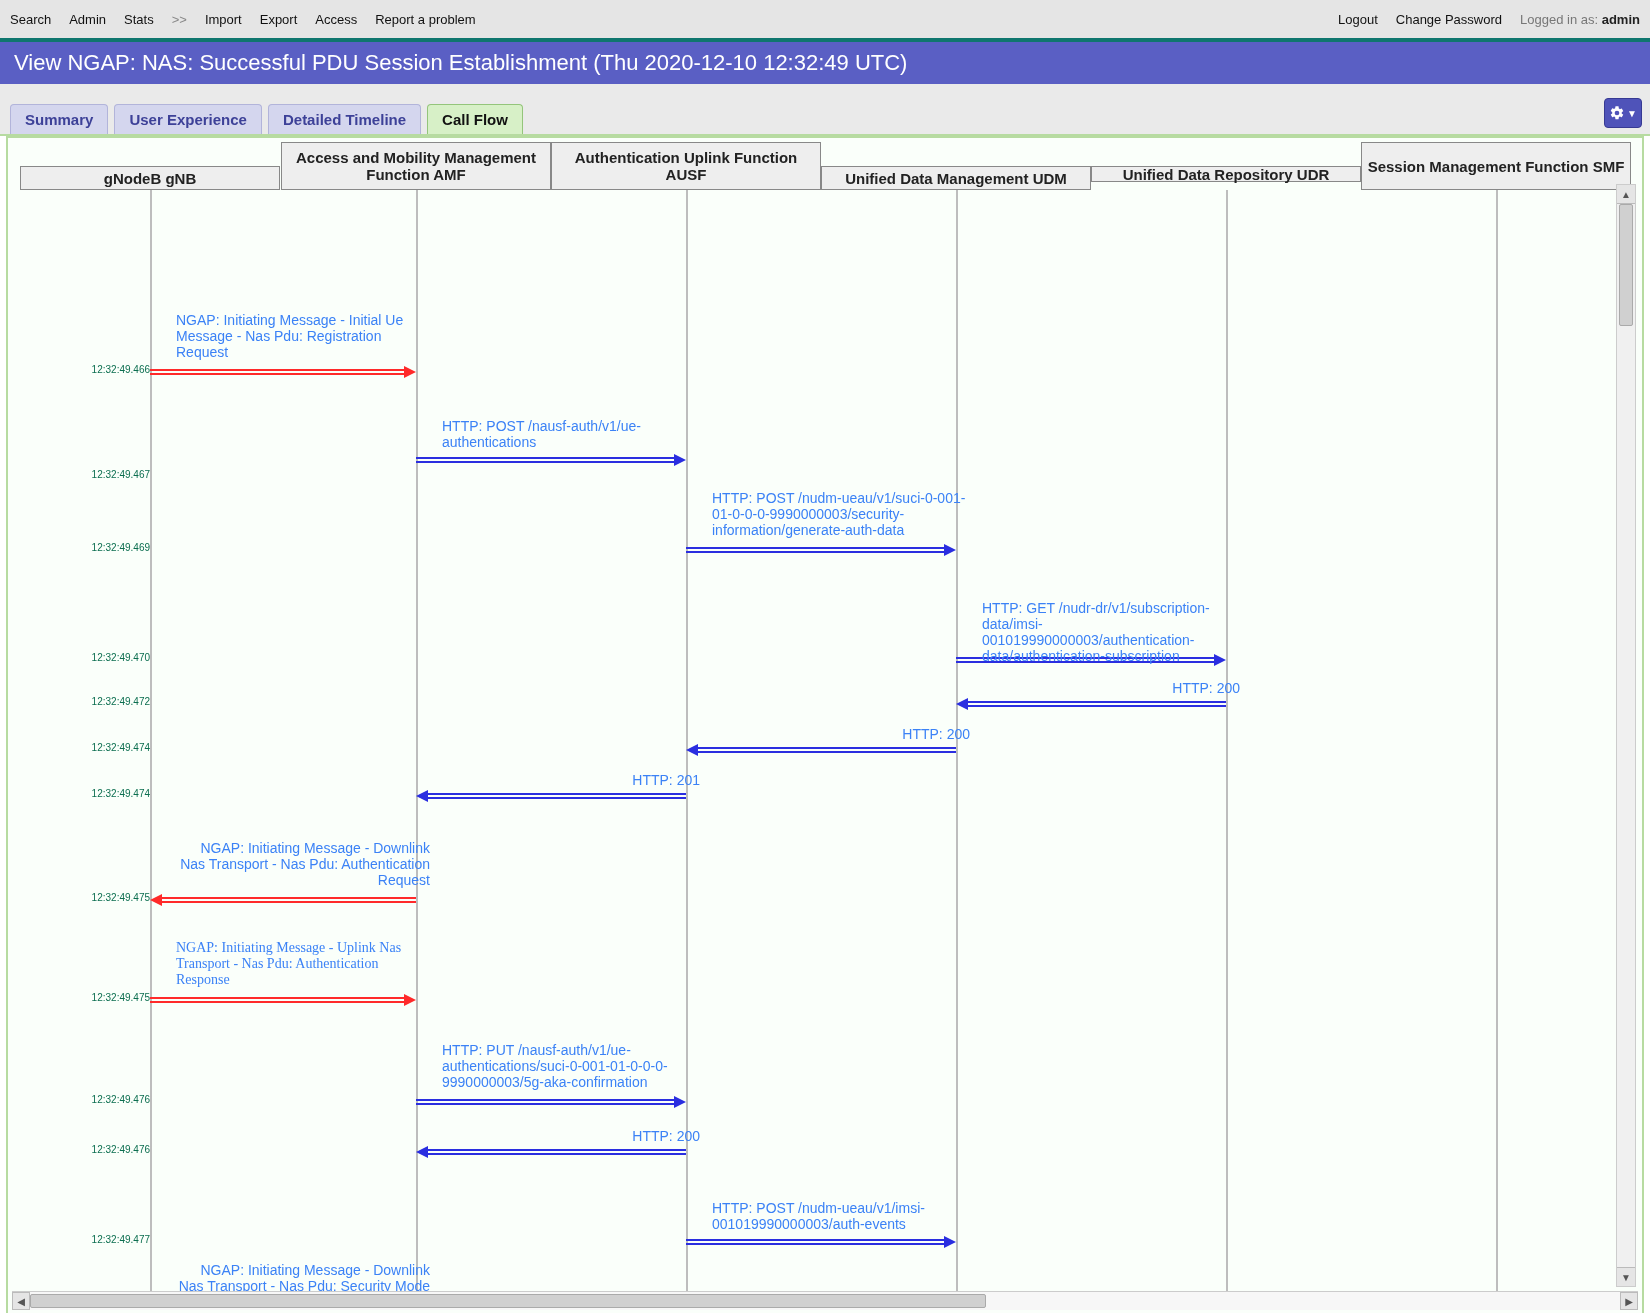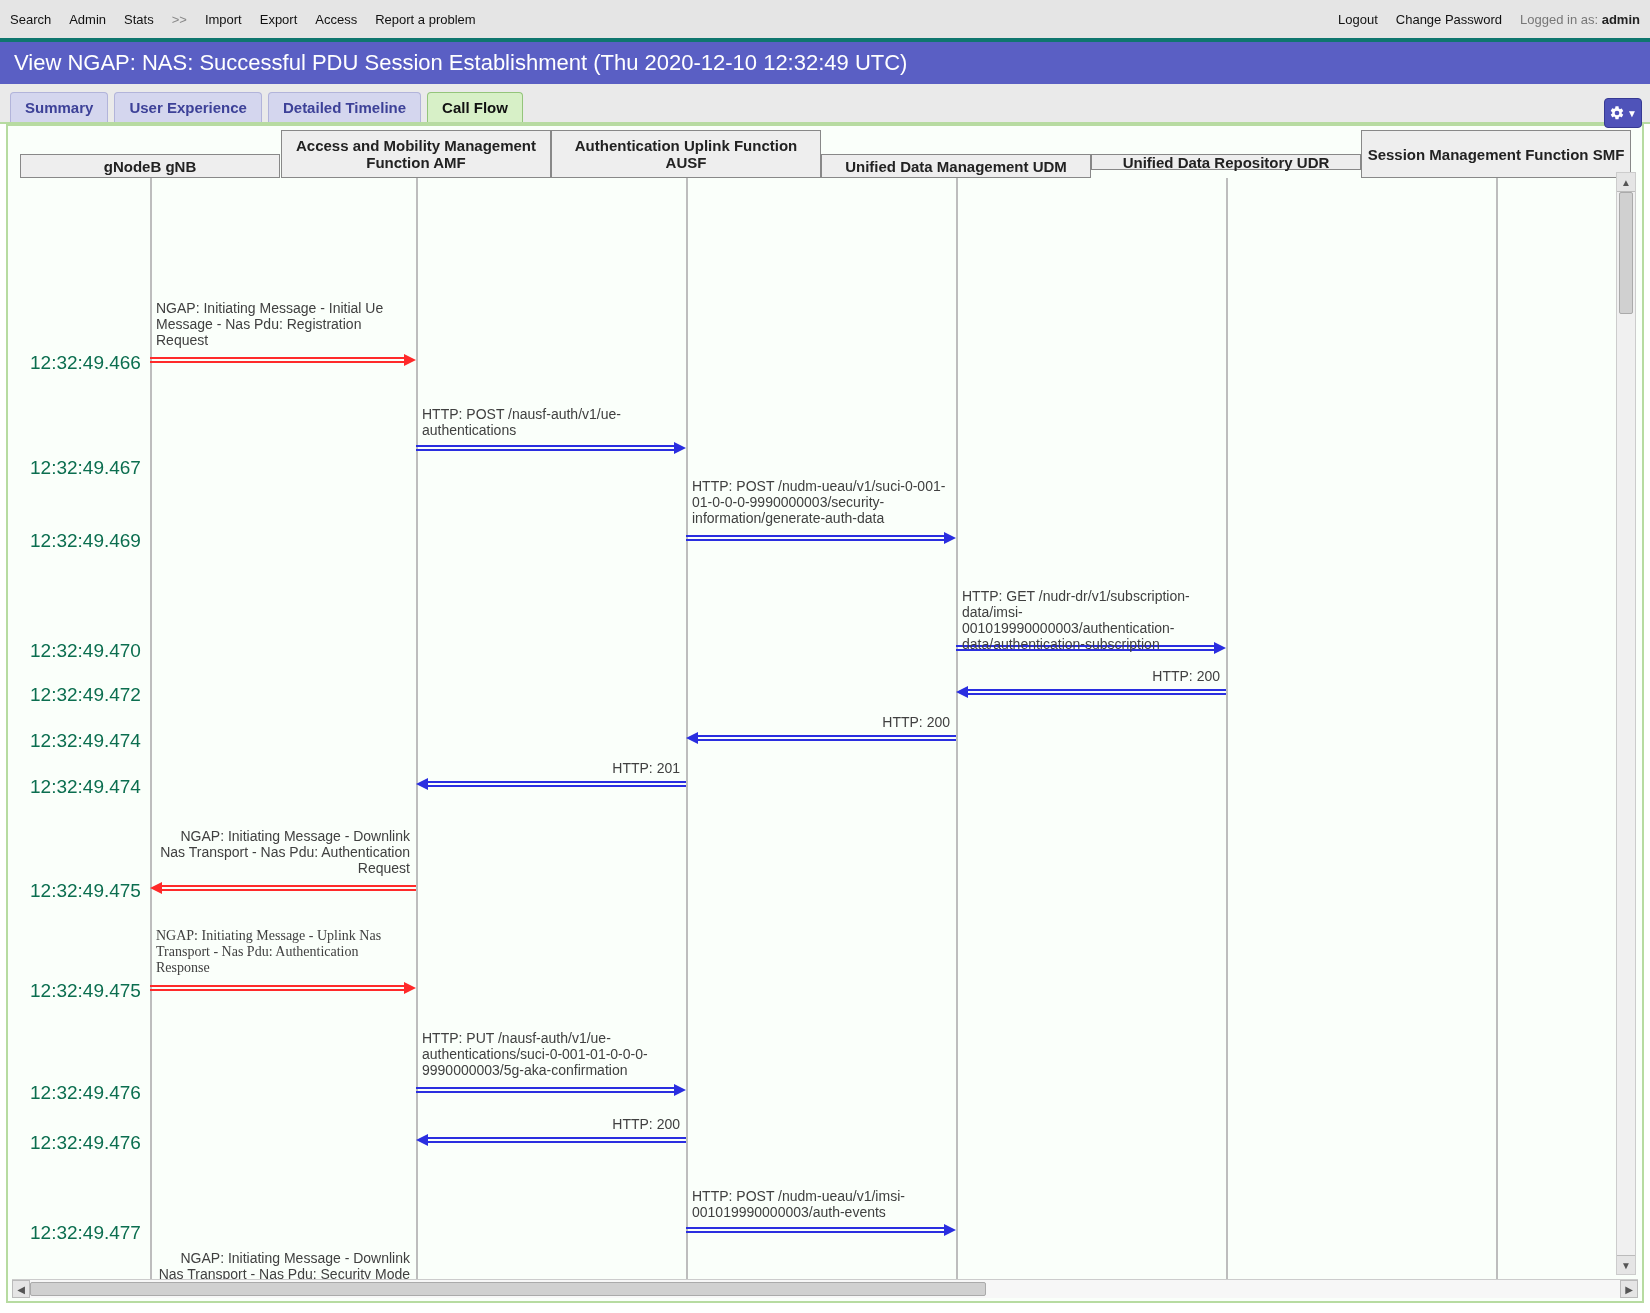--- a/index.html
+++ b/index.html
@@ -32,21 +32,21 @@
     background: #5a5fc4;
     color: #fff;
     font-size: 22px;
     padding: 8px 14px;
     font-weight: 400;
   }
 
   .tabs {
     display: flex;
     gap: 6px;
-    padding: 8px 10px 0 10px;
+    padding: 20px 10px 0 10px;
     background: #eaeaea;
     border-bottom: 2px solid #b7dba1;
   }
   .tab {
     background: #d4d6ee;
     color: #3d4198;
     padding: 6px 14px 6px 14px;
     font-size: 15px;
     font-weight: 600;
     border-radius: 4px 4px 0 0;
@@ -98,36 +98,38 @@
   .lifeline {
     position: absolute;
     width: 2px;
     background: #bdbdbd;
   }
   .time-label {
     position: absolute;
     color: #0a5; 
     color: #0b6e4f;
     color: #0a7a57;
-    font-size: 19px;
+    font-size: 10px;
     font-weight: 500;
+    text-align: right;
     width: 120px;
   }
   .time-label { color: #0b7a53; }
   .time-label { color: #0a6e4b; }
   .time-label { color: #0a7a52; }
   .time-label { color: #0a7a4f; }
   .time-label { color: #0b6e4f; }
   
   .time-label { color: #0b6e4f; }
 
   .msg-label {
     position: absolute;
     font-size: 14px;
-    color: #404040;
+    color: #3b82f6;
+    margin-left: 20px;
   }
   .msg-label.right { text-align: right; }
   .msg-label.left { text-align: left; }
 
   .arrow-line {
     position: absolute;
     height: 6px;
     display: flex;
     align-items: center;
   }

